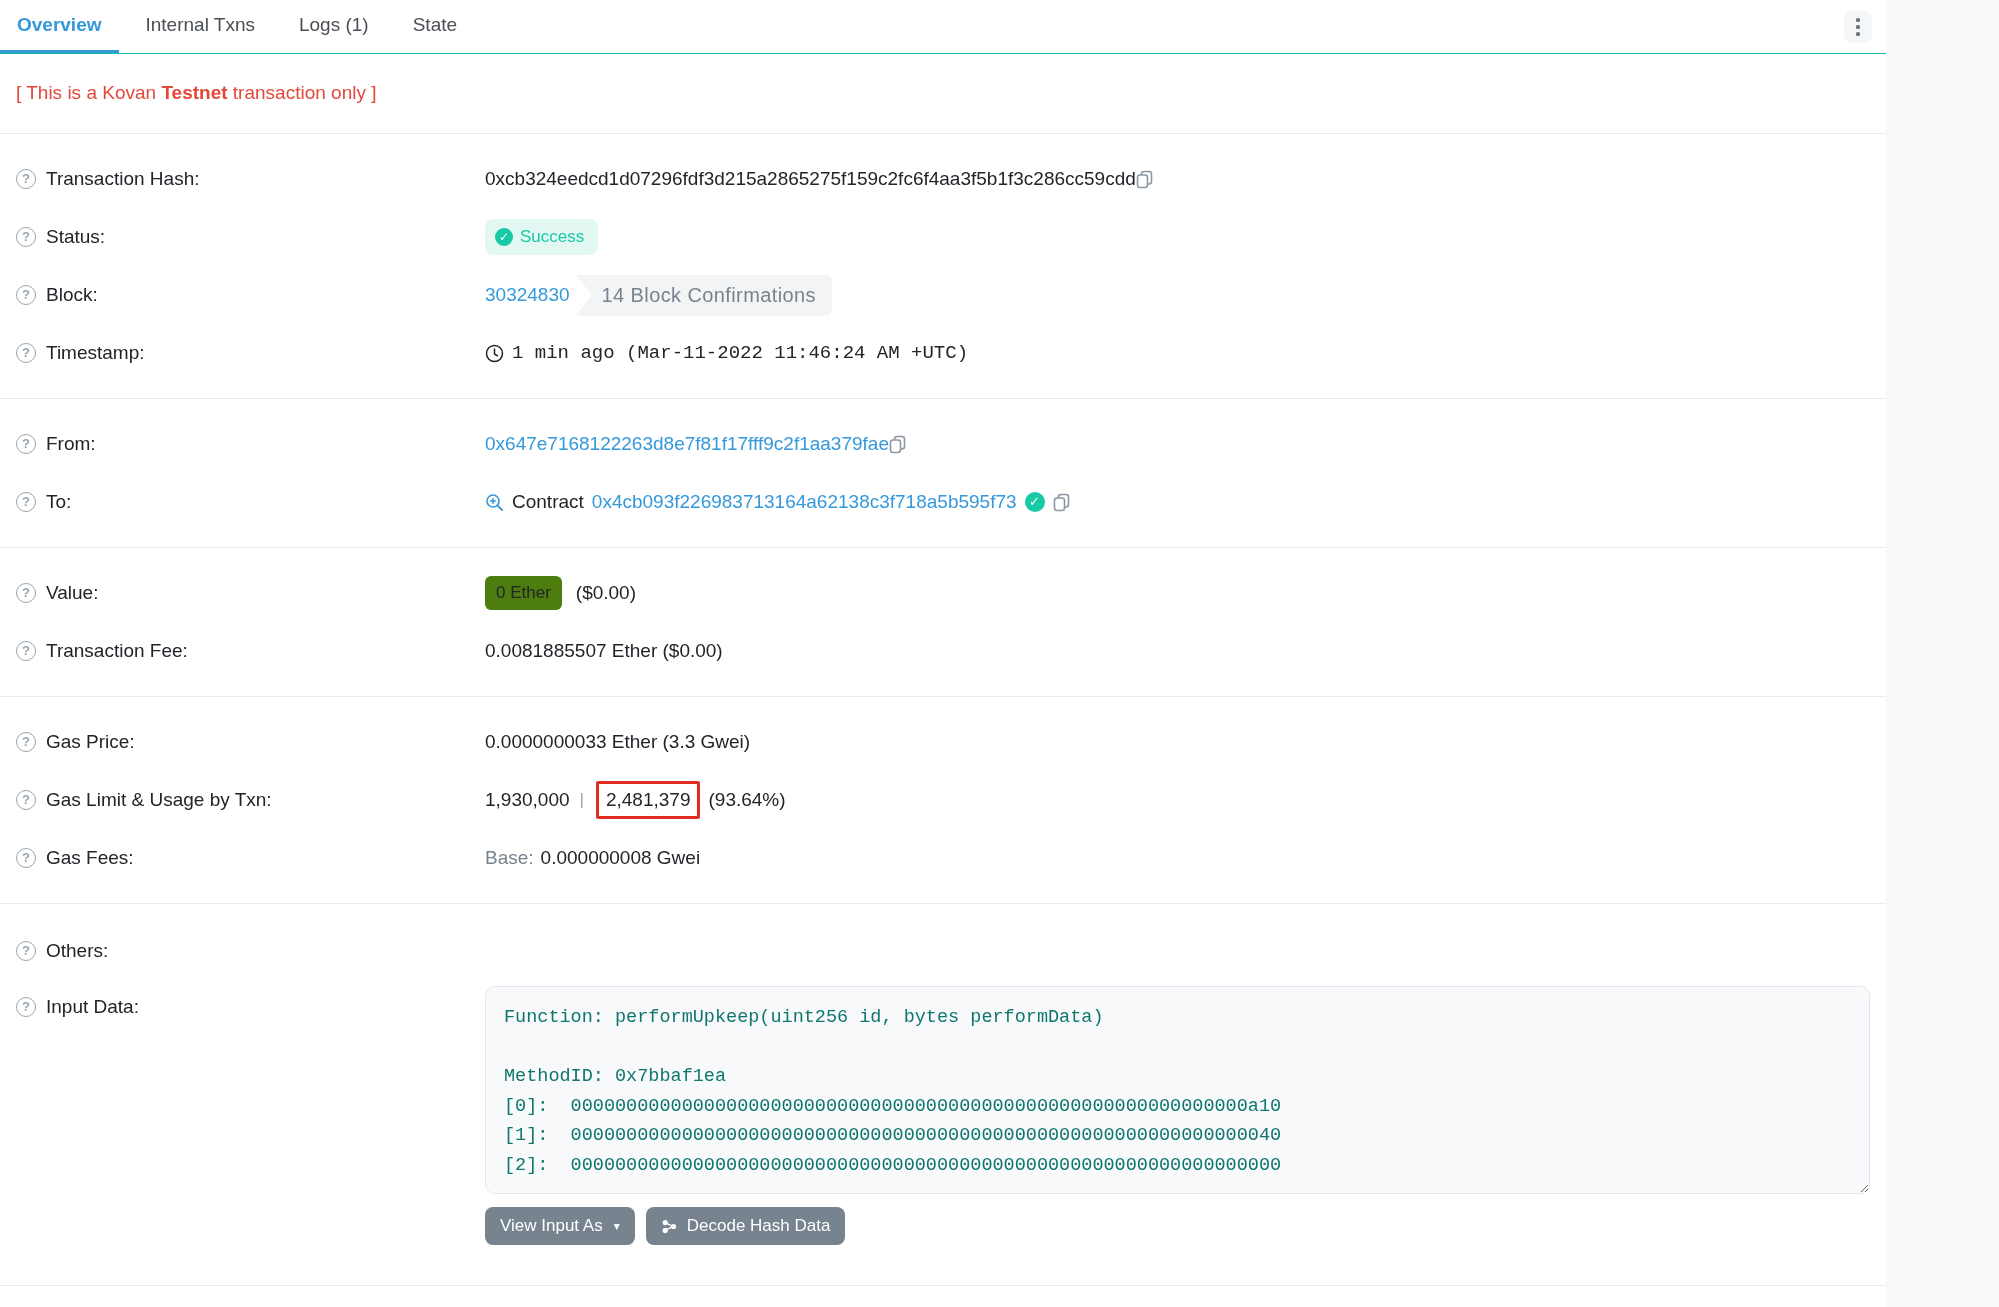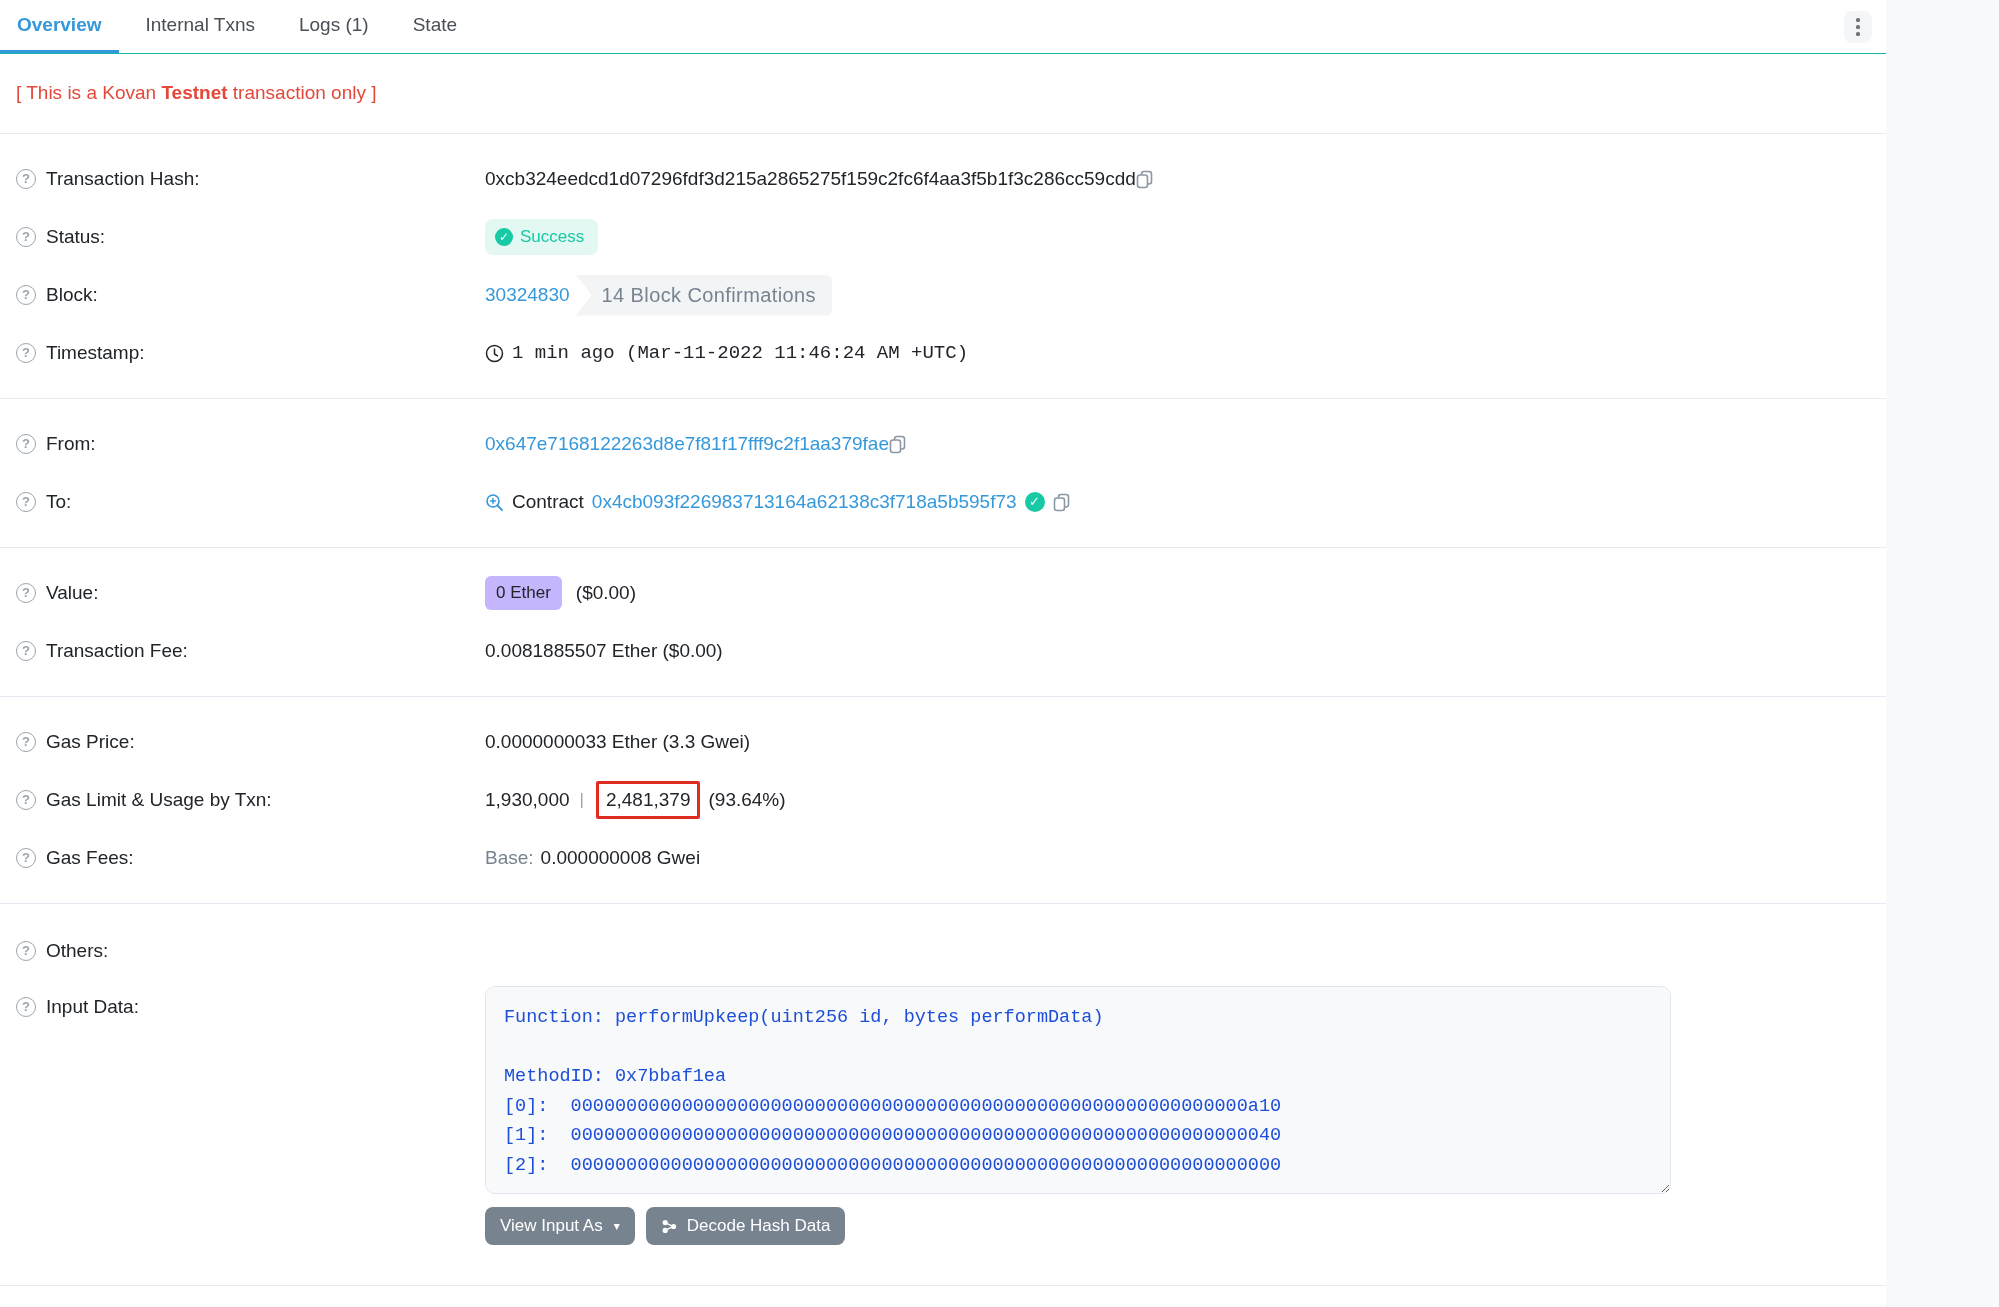--- a/index.html
+++ b/index.html
@@ -58,35 +58,35 @@
   }
   .verified-circle {
     width:20px; height:20px; border-radius:50%; background:#17c9a4; color:#fff;
     font-size:13px; line-height:20px; text-align:center; font-weight:700; flex-shrink:0;
   }
   .confirm-tag {
     margin-left:6px; background:#f2f4f6; color:#77838f; font-size:20px; letter-spacing:.4px;
     padding:9px 16px 9px 26px; border-radius:0 6px 6px 0;
     clip-path:polygon(0 0,100% 0,100% 100%,0 100%,16px 50%);
   }
-  .pill-gray { background:#c4b5fd; padding:7px 11px; border-radius:6px; font-size:17px; }
+  .pill-gray { background:#4d7c0f; padding:7px 11px; border-radius:6px; font-size:17px; }
   .others-badge { background:#f4f5f7; padding:9px 13px; border-radius:6px; font-size:17px; margin-right:12px; }
   .others-badge .v { font-weight:700; color:#212529; }
 
   .redbox {
     border:3px solid #e02b20; border-radius:2px; padding:5px 7px; margin:0 2px;
   }
   .sep-bar { color:#9aa4ae; margin:0 4px; font-size:17px; }
 
   
   .input-area { width:1385px; }
   textarea.inputdata {
-    width:1186px; height:208px; resize:vertical; display:block;
+    width:1385px; height:208px; resize:vertical; display:block;
     background:#f8f9fa; border:1px solid #e0e5ee; border-radius:10px;
-    padding:16px 18px; color:#1d4ed8;
+    padding:16px 18px; color:#0f766e;
     font-family:"Liberation Mono","DejaVu Sans Mono",monospace; font-size:18.5px; line-height:1.6;
     outline:none; white-space:pre; overflow:auto;
   }
   .input-actions { margin-top:13px; display:flex; gap:11px; }
   .btn-slate {
     display:inline-flex; align-items:center; gap:9px;
     background:#77838f; color:#fff; border:none; border-radius:8px;
     font-size:17px; padding:9px 15px; cursor:pointer;
     font-family:inherit;
   }

